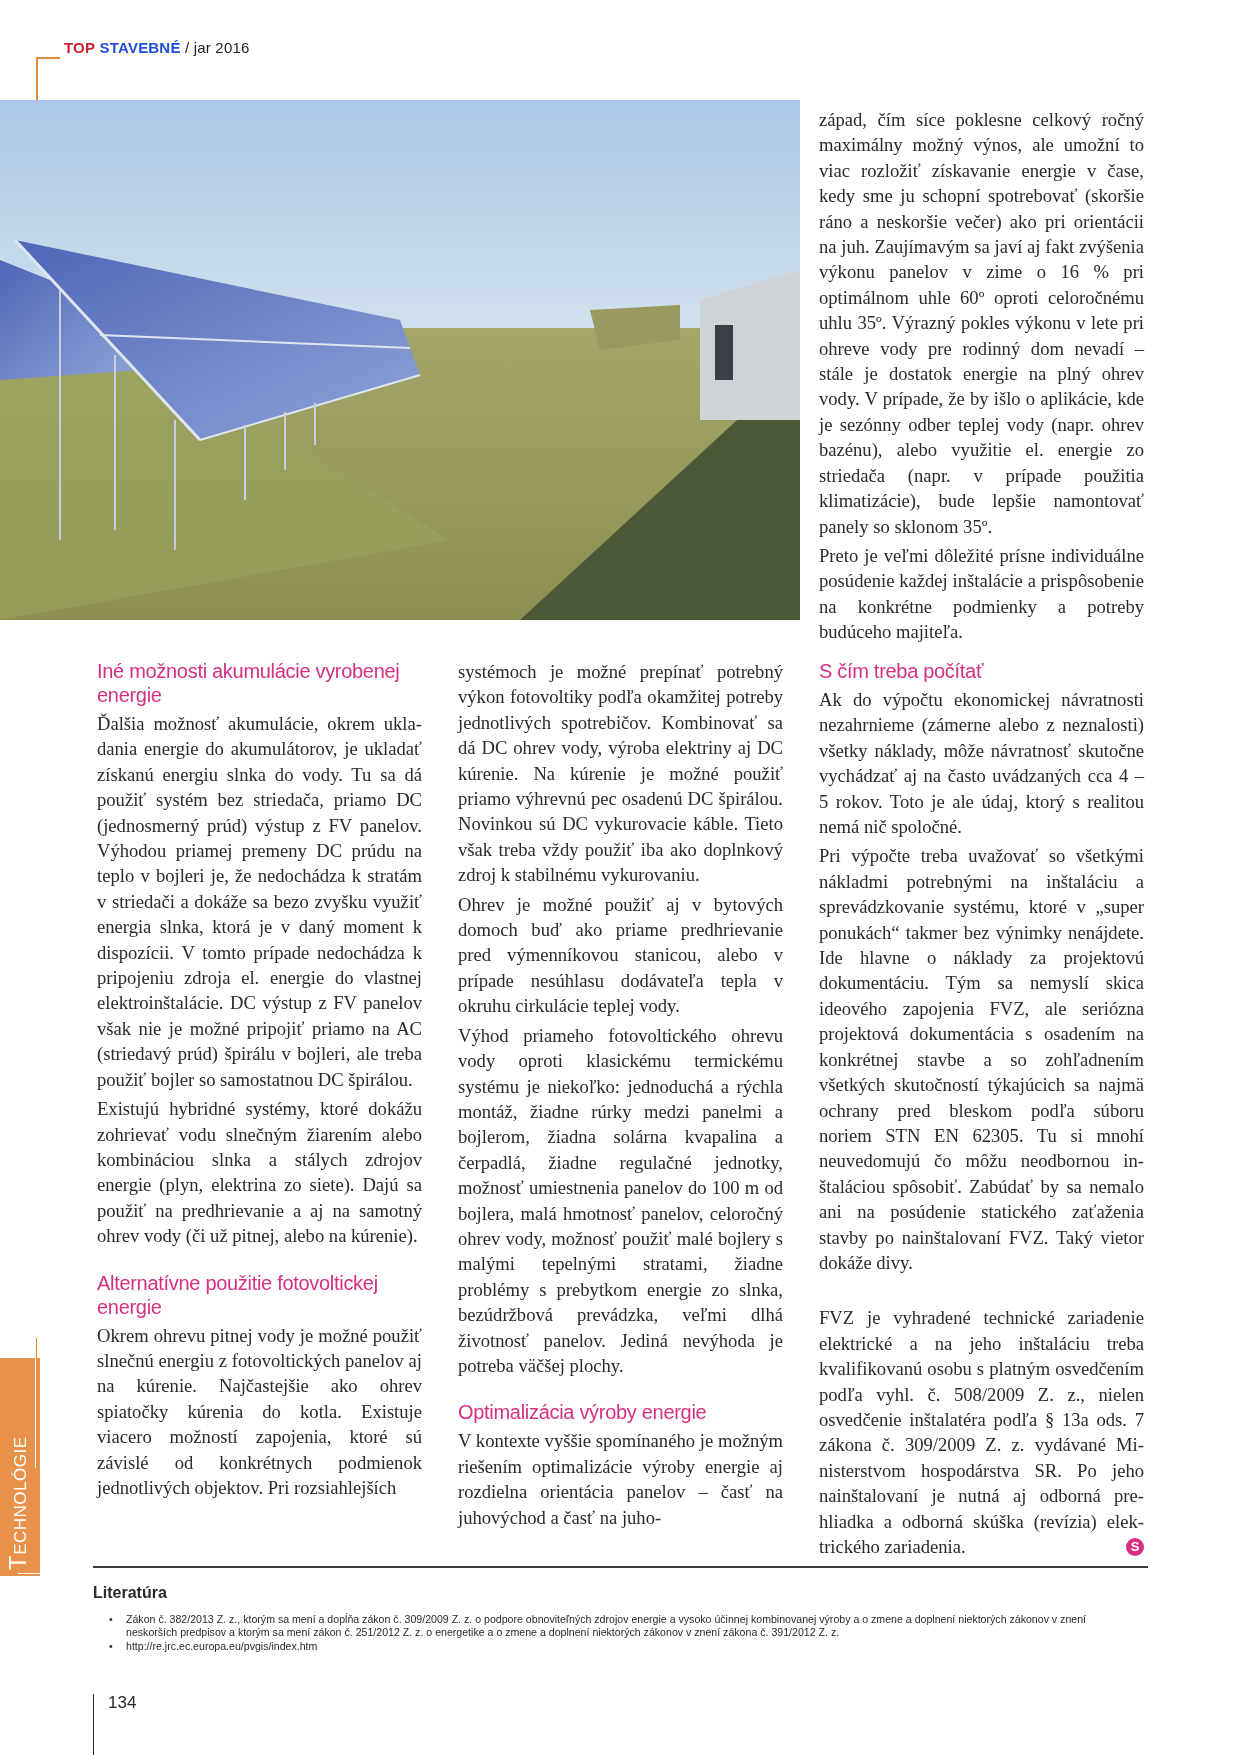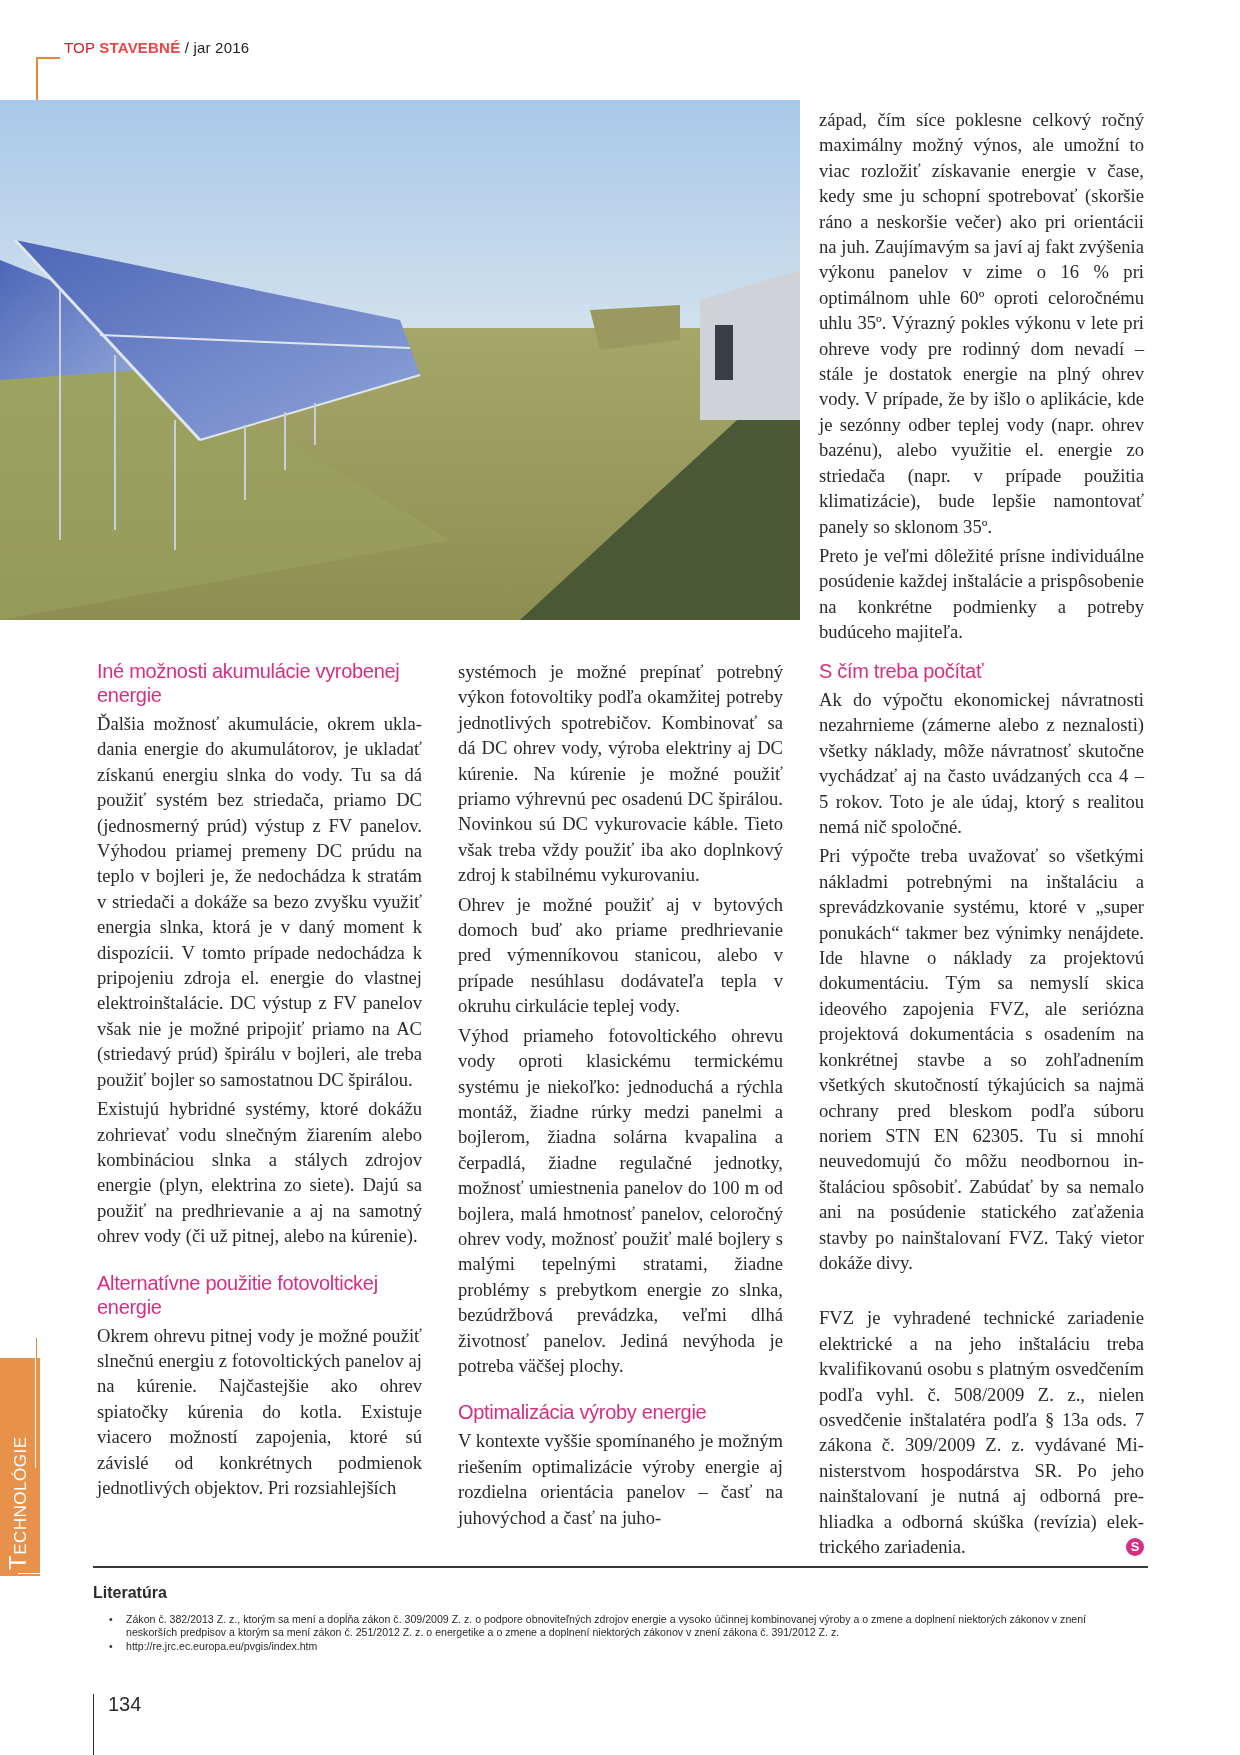--- a/index.html
+++ b/index.html
@@ -4,22 +4,22 @@
 <style>
   html, body { margin: 0; padding: 0; background: #ffffff; }
   body { width: 1240px; height: 1755px; position: relative; overflow: hidden;
          font-family: "Liberation Serif", "DejaVu Serif", serif; color: #2a2a2a; }
 
   
   .corner-h { position: absolute; left: 36px; top: 57px; width: 24px; height: 2px; background: #e08a3c; }
   .corner-v { position: absolute; left: 36px; top: 57px; width: 2px; height: 46px; background: #e08a3c; }
   .header { position: absolute; left: 64px; top: 39px; font-family: "Liberation Sans", "DejaVu Sans", sans-serif;
             font-size: 15px; letter-spacing: 0.2px; }
-  .header .brand-red { color: #d0202c; font-weight: normal; }
-  .header .brand-dark { color: #ef4444; font-weight: bold; }
+  .header .brand-red { color: #d0202c; font-weight: bold; }
+  .header .brand-dark { color: #1d4ed8; font-weight: bold; }
   .header .sep { color: #1e1e1e; }
 
   
   .photo { position: absolute; left: 0; top: 100px; width: 800px; height: 520px; overflow: hidden;
            background: linear-gradient(180deg, #a8c8e8 0%, #c0d8ee 45%, #d8e6ef 52%, #9aa36a 60%, #8a934e 100%); }
   .photo svg { display: block; }
 
   
   .col { position: absolute; font-size: 18.6px; line-height: 25.4px; text-align: justify; hyphens: manual; }
   .col p { margin: 4px; }
@@ -52,21 +52,21 @@
   .lit { position: absolute; left: 93px; top: 1586px; width: 1060px; font-family: "Liberation Sans", sans-serif;
          font-size: 10.6px; line-height: 13.5px; color: #2a2a2a; }
   .lit-title { font-weight: bold; font-size: 16px; margin-bottom: 2px; }
   .lit ul { margin: 13px; padding: 0; list-style: none; }
   .lit li { position: relative; padding-left: 20px; }
   .lit li::before { content: "•"; position: absolute; left: 3px; top: 0; }
 
   
   .page-rule { position: absolute; left: 93px; top: 1694px; width: 1px; height: 61px; background: #2a2a2a; }
   .page-num { position: absolute; left: 108px; top: 1693px; font-family: "Liberation Sans", sans-serif;
-              font-size: 20px; color: #2a2a2a; }
+              font-size: 17px; color: #2a2a2a; }
 </style>
 </head>
 <body>
 
 <div class="corner-h"></div>
 <div class="corner-v"></div>
 <div class="header">
   <span class="brand-red">TOP</span>
   <span class="brand-dark">STAVEBNÉ</span>
   <span class="sep">/</span>

